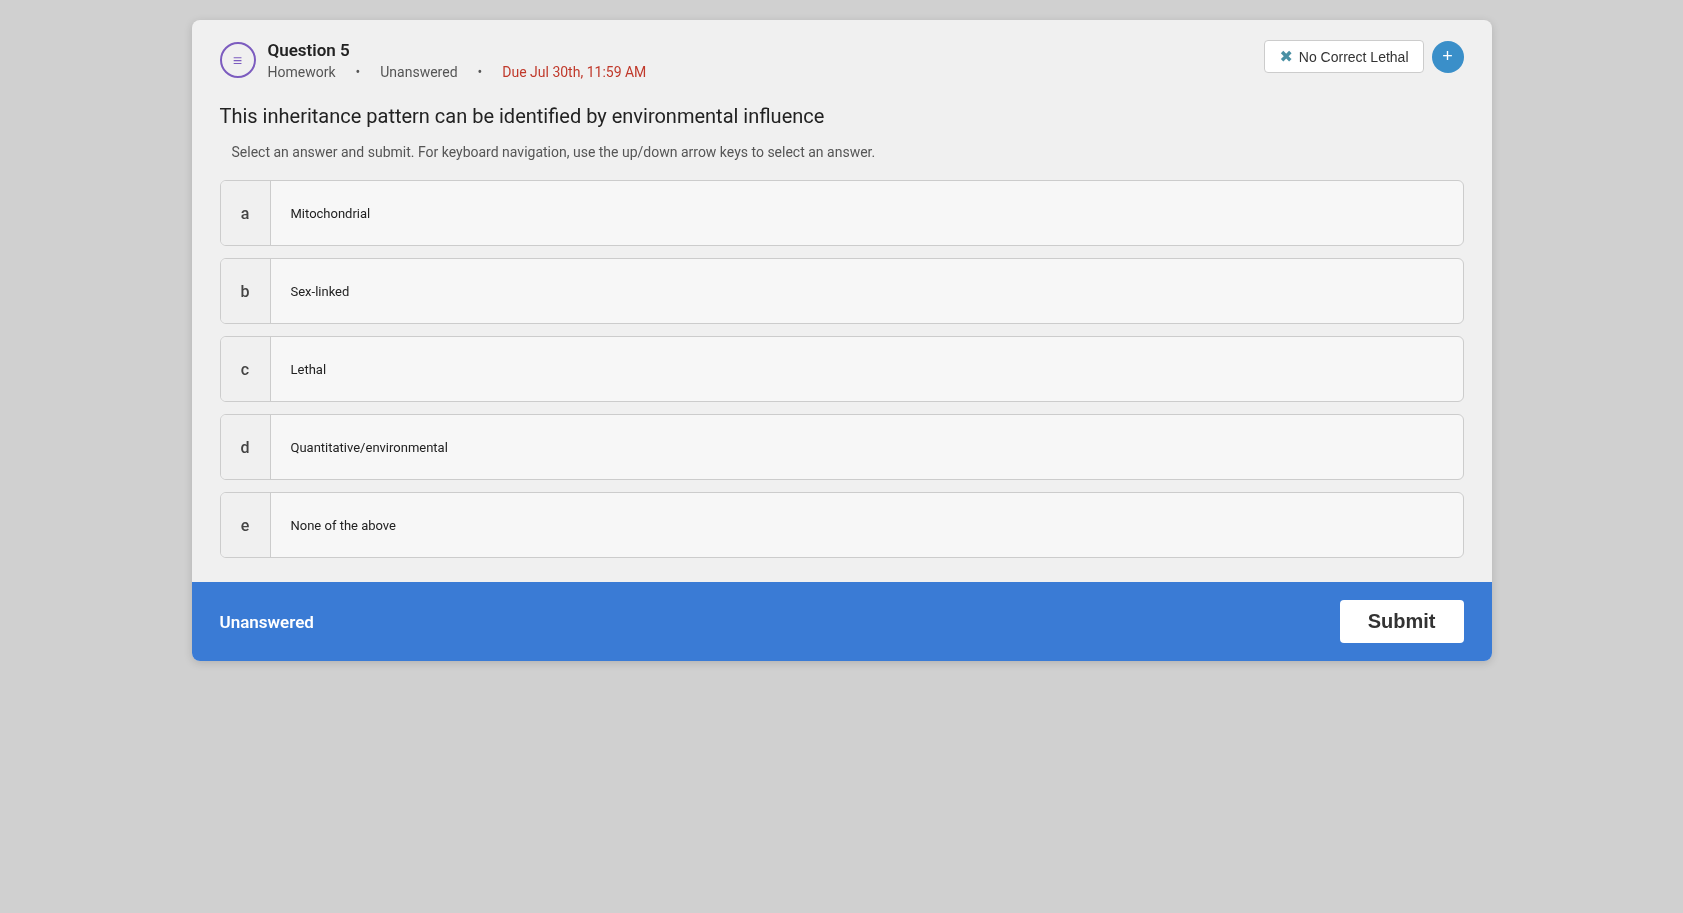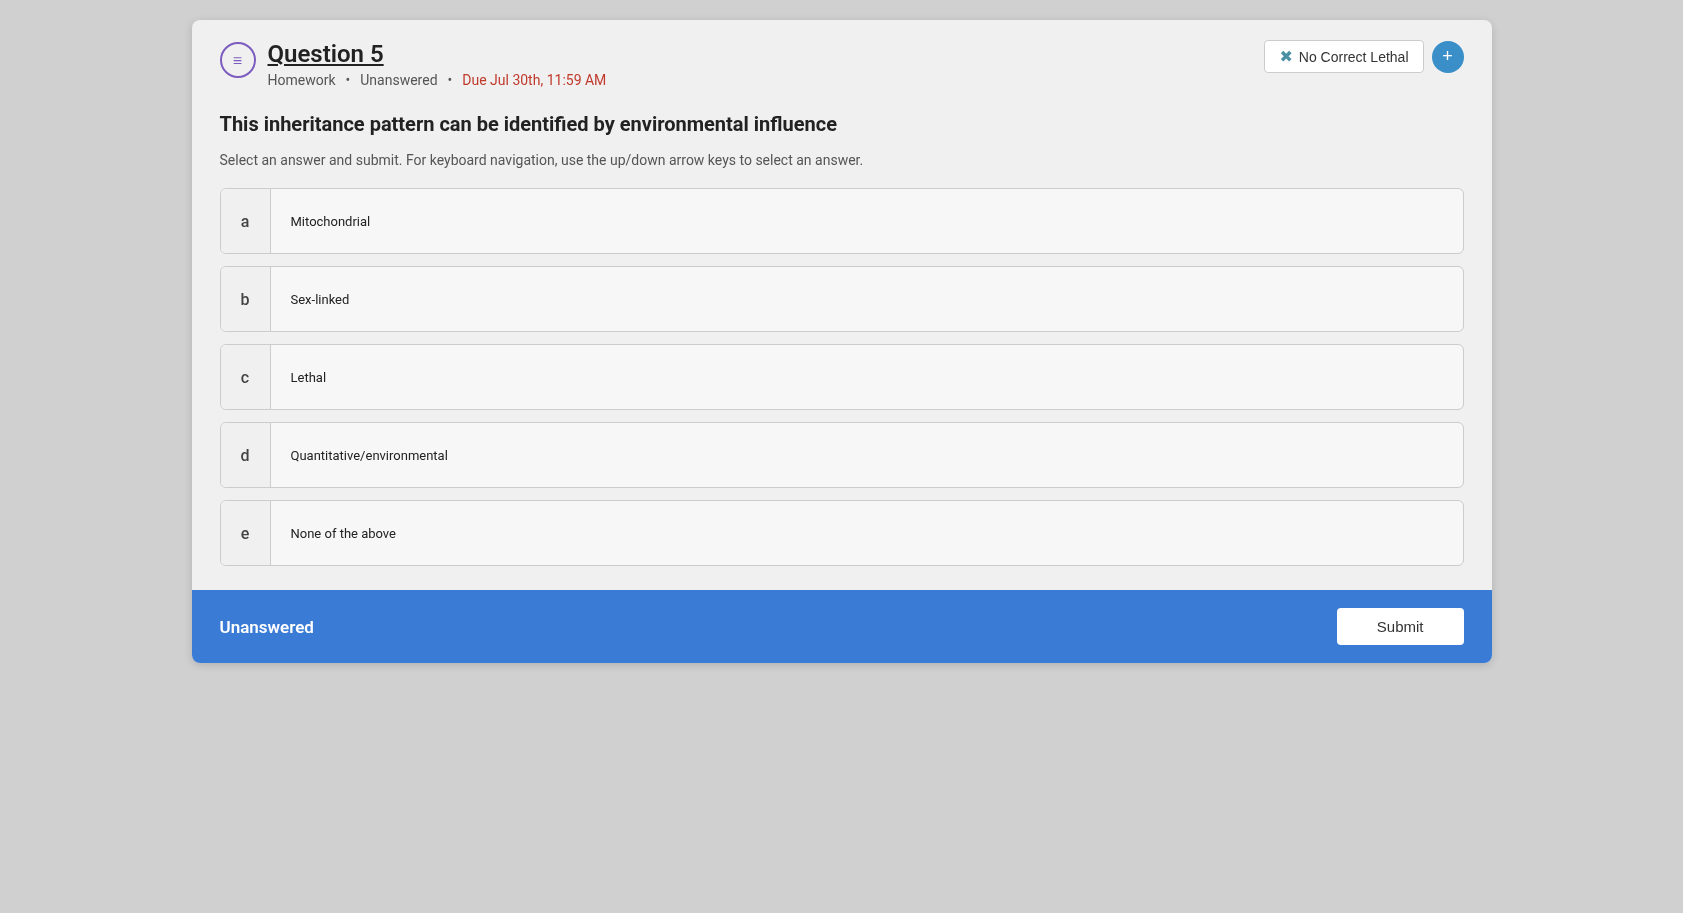--- a/index.html
+++ b/index.html
@@ -54,32 +54,31 @@
       font-size: 16px;
     }
 
     .header-meta {
       display: flex;
       flex-direction: column;
       gap: 4px;
     }
 
     .question-title {
-      font-size: 24px;
+      font-size: 17px;
       font-weight: 600;
       color: #222;
-      text-decoration: underline;
     }
 
     .question-subtitle {
       font-size: 14px;
       color: #555;
       display: flex;
       align-items: center;
-      gap: 10px;
+      gap: 20px;
     }
 
     .dot {
       color: #555;
     }
 
     .due-date {
       color: #c0392b;
     }
 
@@ -118,25 +117,25 @@
       cursor: pointer;
       display: flex;
       align-items: center;
       justify-content: center;
     }
 
     .question-text {
       padding: 8px 28px 16px 28px;
       font-size: 20px;
       color: #222;
-      font-weight: 700;
+      font-weight: 400;
     }
 
     .instruction-text {
-      padding: 0 28px 20px 28px;
+      padding: 0 28px 20px 40px;
       font-size: 14px;
       color: #555;
     }
 
     .answers-list {
       padding: 0 28px;
       display: flex;
       flex-direction: column;
       gap: 12px;
     }
@@ -187,25 +186,25 @@
     .footer-status {
       color: #fff;
       font-size: 17px;
       font-weight: 600;
     }
 
     .submit-btn {
       background: #fff;
       border: none;
       border-radius: 4px;
-      padding: 10px 40px;
-      font-size: 15px;
+      padding: 10px 28px;
+      font-size: 20px;
       color: #333;
       cursor: pointer;
-      font-weight: 400;
+      font-weight: 700;
     }
   </style>
 </head>
 <body>
 
 <div class="question-card">
 
   <div class="card-header">
     <div class="header-left">
       <div class="question-icon">

